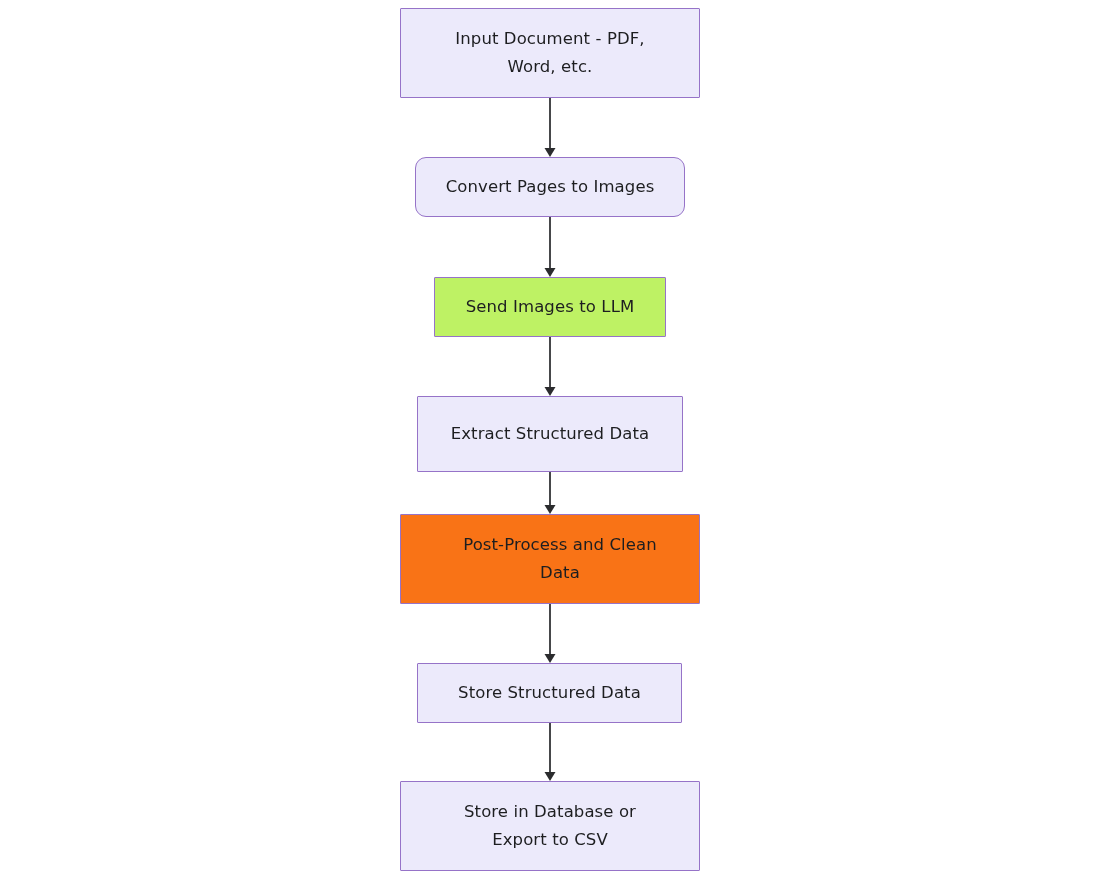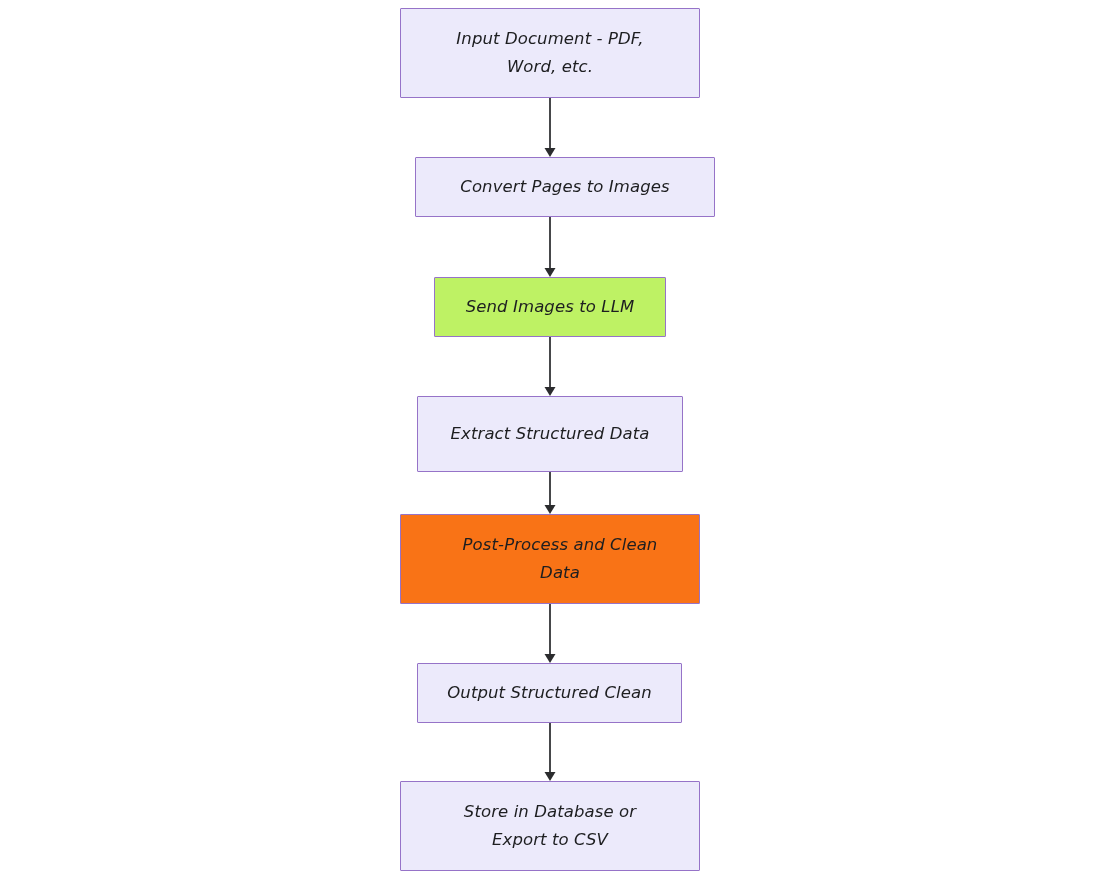--- a/index.html
+++ b/index.html
@@ -29,21 +29,20 @@
   .node {
     position: absolute;
     box-sizing: border-box;
     background: #ECEAFB;
     border: 1.6px solid #9673C8;
     border-radius: 1px;
     display: flex;
     align-items: center;
     justify-content: center;
     text-align: center;
-    font-style: italic;
   }
   .node-label {
     font-size: 16.5px;
     line-height: 28px;
     color: #1d1e20;
     letter-spacing: 0.1px;
     white-space: pre-line;
     padding: 0 10px;
   }
   .edge-line {
@@ -86,35 +85,35 @@
         <line class="edge-line" x1="550" y1="723" x2="550" y2="773" stroke="#46474a"></line>
         <polygon class="edge-head" points="544.5,772 555.5,772 550,781"></polygon>
       </g>
     </svg>
 
   <div id="nodes-layer">
       <div class="node" style="left: 400px; top: 8px; width: 300px; height: 90px; background: rgb(236, 234, 251); border-color: rgb(150, 115, 200);">
         <div class="node-label" style="color: rgb(29, 30, 32);">Input Document - PDF,
 Word, etc.</div>
       </div>
-      <div class="node" style="left: 415px; top: 157px; width: 300px; height: 60px; background: rgb(236, 234, 251); border-color: rgb(150, 115, 200);">
+      <div class="node" style="left: 415px; top: 157px; width: 270px; height: 60px; background: rgb(236, 234, 251); border-color: rgb(150, 115, 200); border-radius: 11px;">
         <div class="node-label" style="color: rgb(29, 30, 32);">Convert Pages to Images</div>
       </div>
       <div class="node" style="left: 434px; top: 277px; width: 232px; height: 60px; background: #bef264; border-color: rgb(150, 115, 200);">
         <div class="node-label" style="color: rgb(29, 30, 32);">Send Images to LLM</div>
       </div>
       <div class="node" style="left: 417px; top: 396px; width: 266px; height: 76px; background: rgb(236, 234, 251); border-color: rgb(150, 115, 200);">
         <div class="node-label" style="color: rgb(29, 30, 32);">Extract Structured Data</div>
       </div>
       <div class="node" style="left: 400px; top: 514px; width: 300px; height: 90px; background: #f97316; border-color: rgb(150, 115, 200); padding-left: 20px;">
         <div class="node-label" style="color: rgb(29, 30, 32);">Post-Process and Clean
 Data</div>
       </div>
       <div class="node" style="left: 417px; top: 663px; width: 265px; height: 60px; background: rgb(236, 234, 251); border-color: rgb(150, 115, 200);">
-        <div class="node-label" style="color: rgb(29, 30, 32);">Output Structured Clean</div>
+        <div class="node-label" style="color: rgb(29, 30, 32);">Store Structured Data</div>
       </div>
       <div class="node" style="left: 400px; top: 781px; width: 300px; height: 90px; background: rgb(236, 234, 251); border-color: rgb(150, 115, 200); align-items: center;">
         <div class="node-label" style="color: rgb(29, 30, 32);">Store in Database or
 Export to CSV</div>
       </div>
     </div>
 
 </div>
 
 </body></html>

